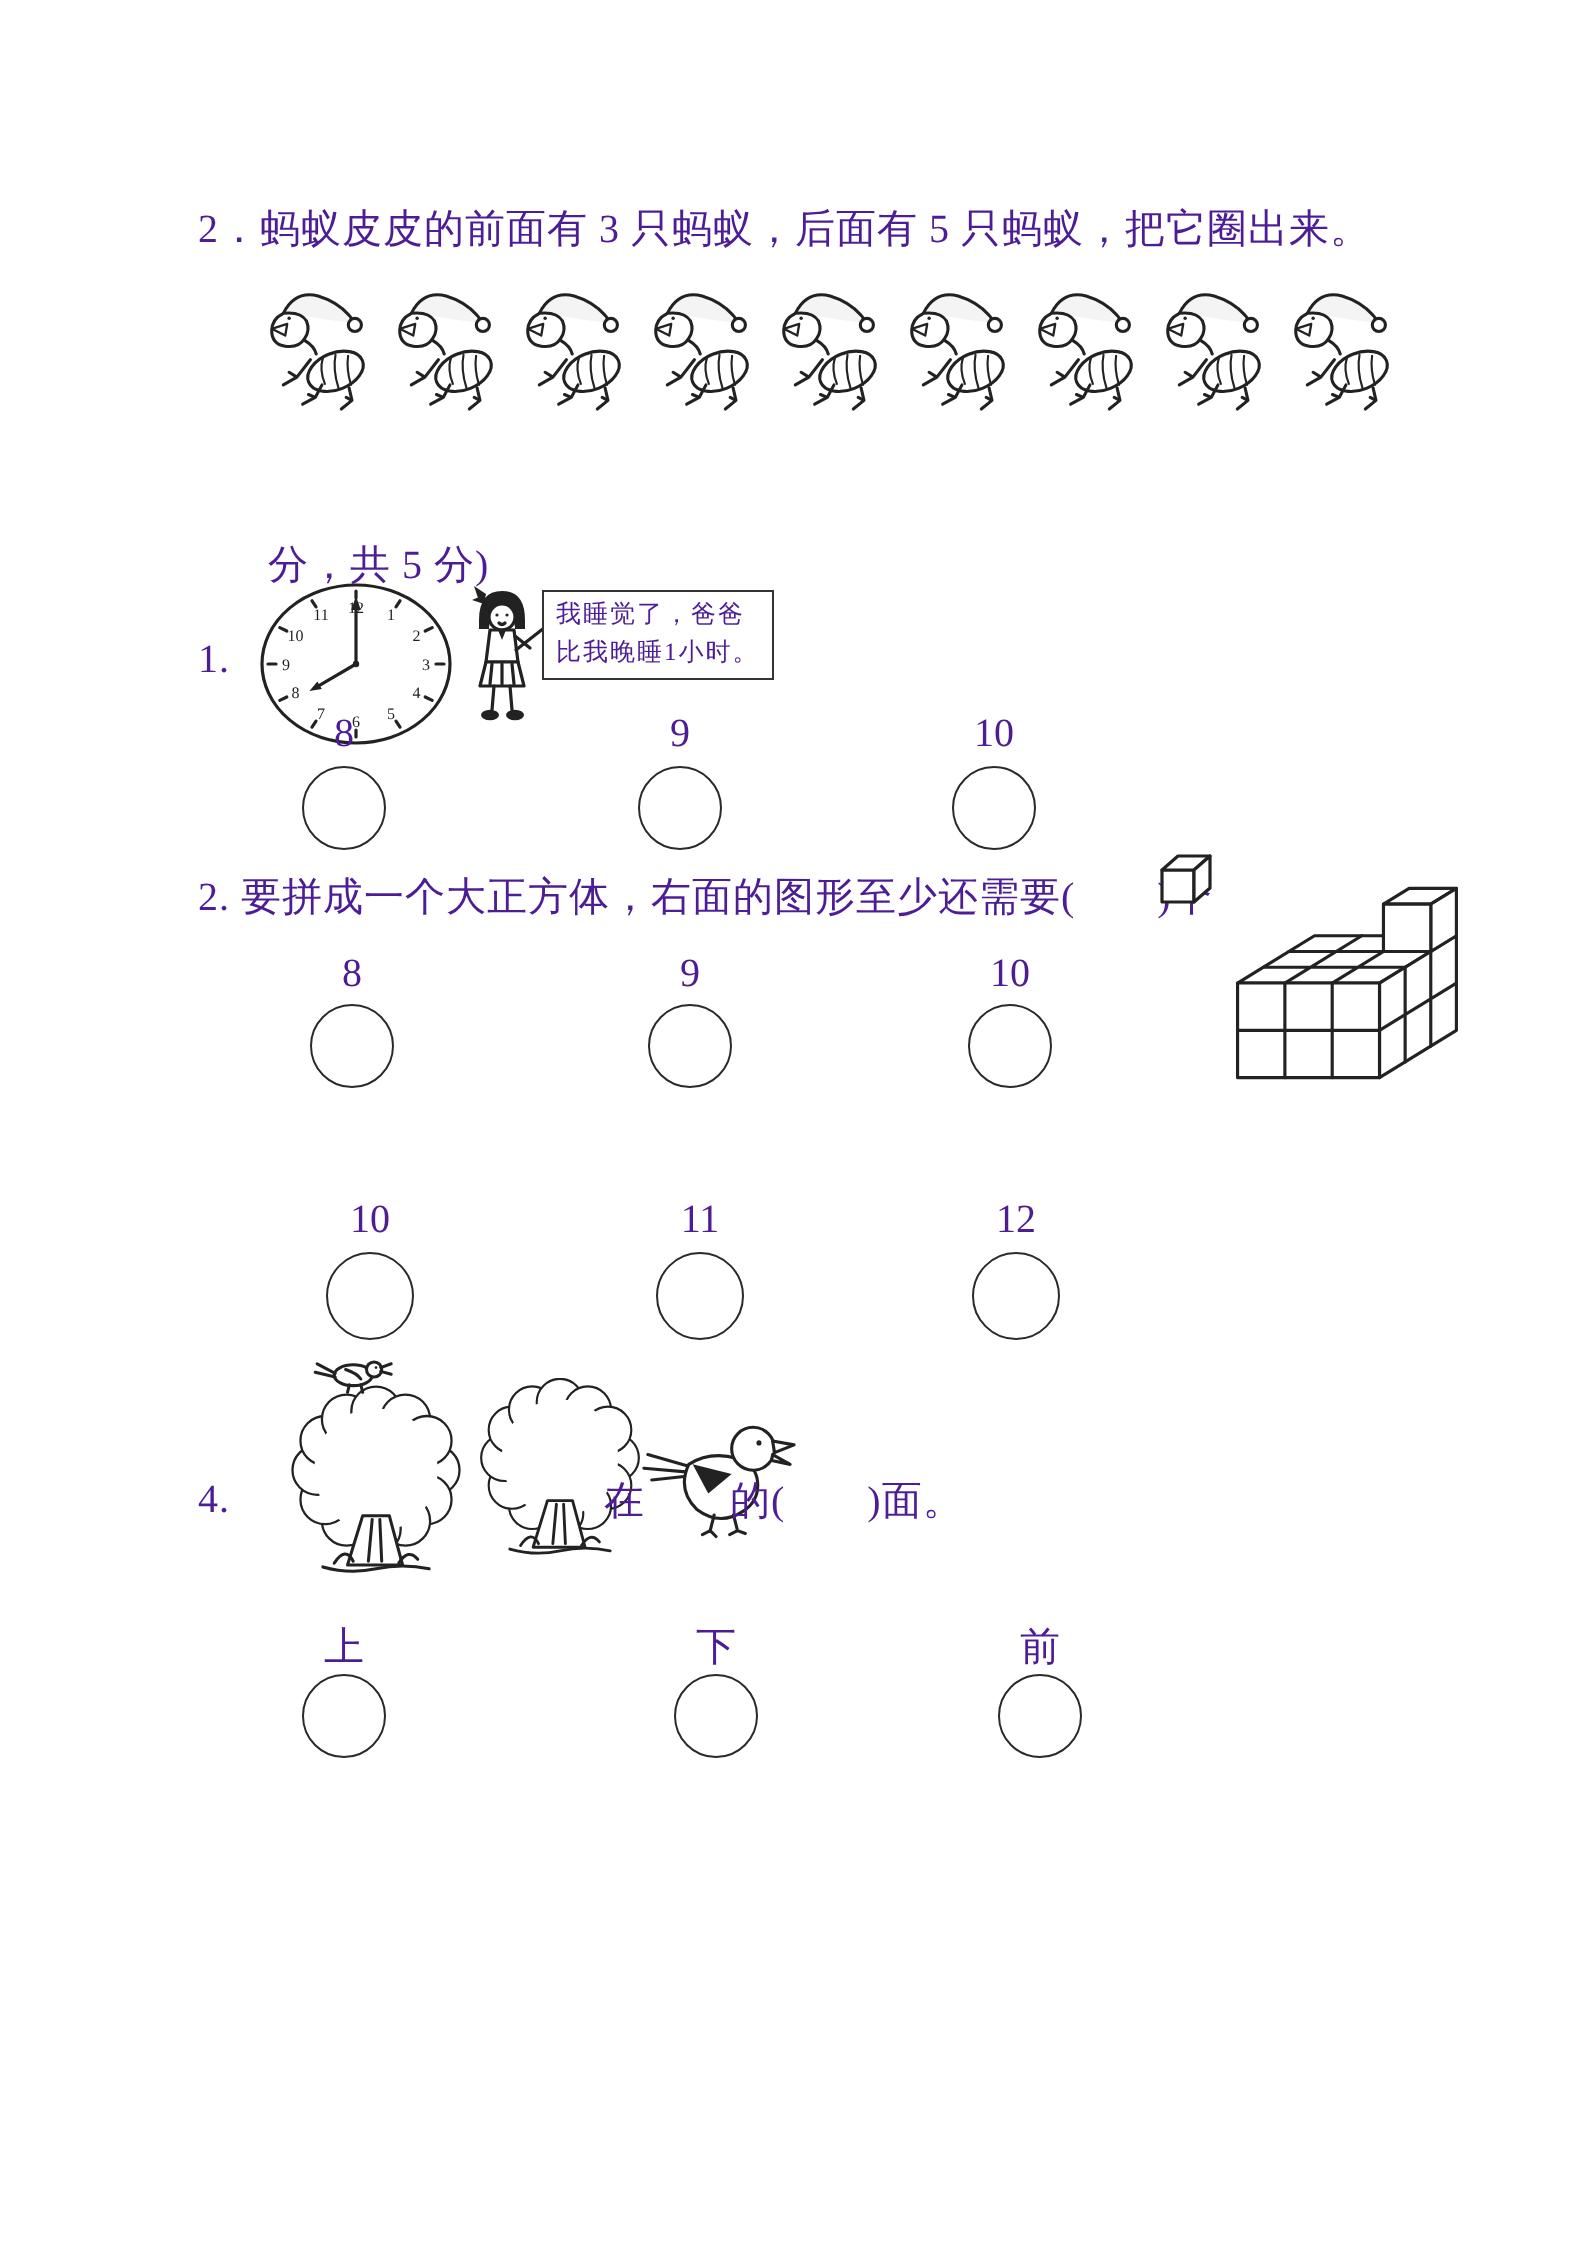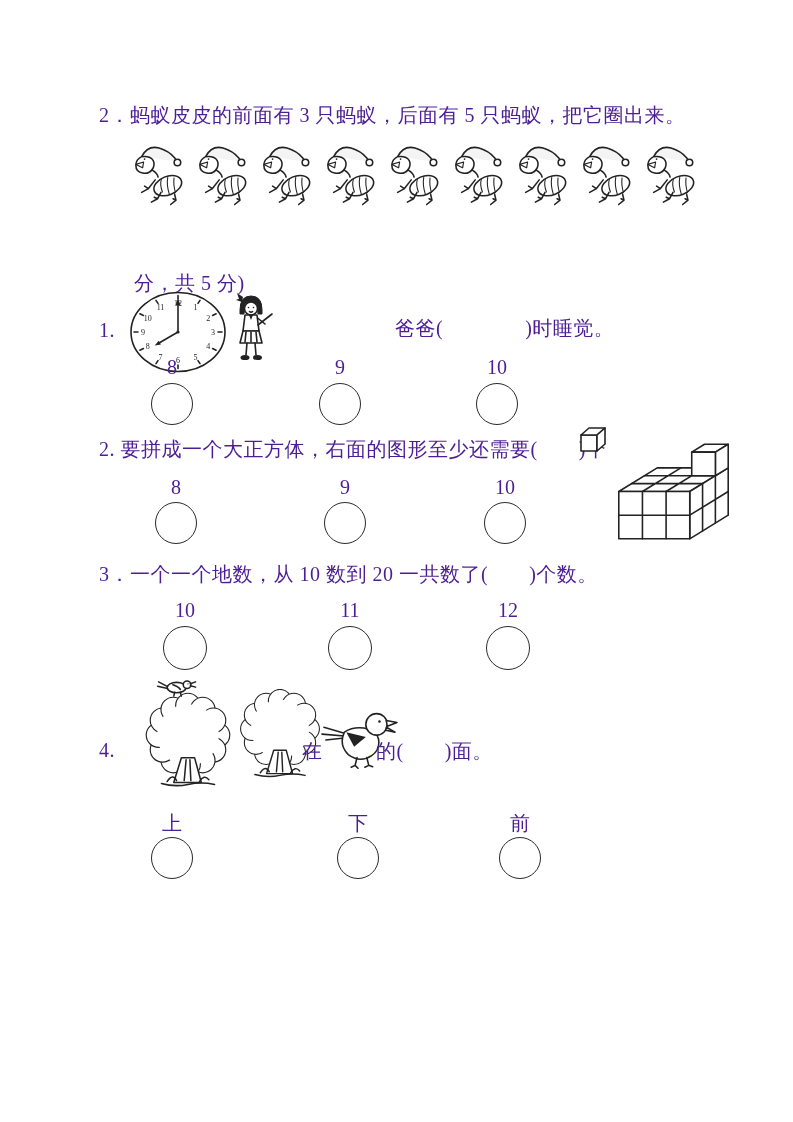--- a/index.html
+++ b/index.html
@@ -236,22 +236,25 @@
     <path d="M13,41 L12,51 M18,41 L18,51 M23,41 L24,51" class="ink" stroke-width="0.8"></path>
     <path d="M14,52 L13,64 M22,52 L23,64" class="ink" stroke-width="1.2"></path>
     <ellipse cx="12" cy="66.5" rx="4.5" ry="2.6" fill="#222"></ellipse>
     <ellipse cx="24.5" cy="66.5" rx="4.5" ry="2.6" fill="#222"></ellipse>
   </svg>
 
   <svg class="abs" style="left:256px;top:312px;" width="18" height="15" viewBox="0 0 18 15">
     <path d="M16,2 L2,13" class="ink" stroke-width="1.2"></path>
   </svg>
 
-
-  <div class="abs line" style="left:395px;top:315px;">爸爸(　　　　)时睡觉。</div>
+  <div class="bubble" style="left:271px;top:295px;">
+    <div>我睡觉了，爸爸</div>
+    <div>比我晚睡1小时。</div>
+  </div>
+
 
   <div class="opt-label" style="left:142px;top:356px;">8</div>
   <div class="opt-label" style="left:310px;top:356px;">9</div>
   <div class="opt-label" style="left:467px;top:356px;">10</div>
   <div class="opt-circle" style="left:151px;top:383px;"></div>
   <div class="opt-circle" style="left:319px;top:383px;"></div>
   <div class="opt-circle" style="left:476px;top:383px;"></div>
 
   <div class="abs line" style="left:99px;top:436px;">
     <span>2.</span>
@@ -282,23 +285,20 @@
     </g>
   </svg>
 
   <div class="opt-label" style="left:146px;top:476px;">8</div>
   <div class="opt-label" style="left:315px;top:476px;">9</div>
   <div class="opt-label" style="left:475px;top:476px;">10</div>
   <div class="opt-circle" style="left:155px;top:502px;"></div>
   <div class="opt-circle" style="left:324px;top:502px;"></div>
   <div class="opt-circle" style="left:484px;top:502px;"></div>
 
-  <div class="abs line" style="left:99px;top:561px;">
-    <span>3．</span><span>一个一个地数，从 10 数到 20 一共数了(　　)个数。</span>
-  </div>
 
   <div class="opt-label" style="left:155px;top:599px;">10</div>
   <div class="opt-label" style="left:320px;top:599px;">11</div>
   <div class="opt-label" style="left:478px;top:599px;">12</div>
   <div class="opt-circle" style="left:163px;top:626px;width:44px;height:44px;"></div>
   <div class="opt-circle" style="left:328px;top:626px;width:44px;height:44px;"></div>
   <div class="opt-circle" style="left:486px;top:626px;width:44px;height:44px;"></div>
 
   <svg class="abs" style="left:140px;top:680px;" width="96" height="112" viewBox="0 0 96 118">
     <g stroke="#222" stroke-width="1.2" fill="#fff">
@@ -358,21 +358,21 @@
     <path d="M4,20 L25,26 M2,27 L25,29 M6,33 L25,31" class="ink" stroke-width="1.2"></path>
     <path d="M25,25 Q19,38 29,48 Q41,57 53,49 Q62,43 60,32 Q58,24 50,22 Q36,18 25,25 Z" class="inkfill" stroke-width="1.4"></path>
     <circle cx="58" cy="17" r="11" class="inkfill" stroke-width="1.4"></circle>
     <circle cx="61" cy="14" r="1.3" fill="#222"></circle>
     <path d="M68,13 L79,15 L69,19 Z" class="inkfill" stroke-width="1.1"></path>
     <path d="M68,20 L77,25 L67.5,23 Z" class="inkfill" stroke-width="1.1"></path>
     <polygon points="47,30 27,25 35,40" fill="#222"></polygon>
     <path d="M38,51 L36,59 M36,59 l-4,2 M36,59 l3,3 M48,51 L50,59 M50,59 l-4,2 M50,59 l4,1.5" class="ink" stroke-width="1.1"></path>
   </svg>
 
-  <div class="abs line" style="left:376px;top:738px;">的(　　)面。</div>
+  <div class="abs line" style="left:365px;top:738px;">的(　　)面。</div>
 
   <div class="opt-label" style="left:142px;top:810px;">上</div>
   <div class="opt-label" style="left:328px;top:810px;">下</div>
   <div class="opt-label" style="left:490px;top:810px;">前</div>
   <div class="opt-circle" style="left:151px;top:837px;"></div>
   <div class="opt-circle" style="left:337px;top:837px;"></div>
   <div class="opt-circle" style="left:499px;top:837px;"></div>
 
 </div>
 

